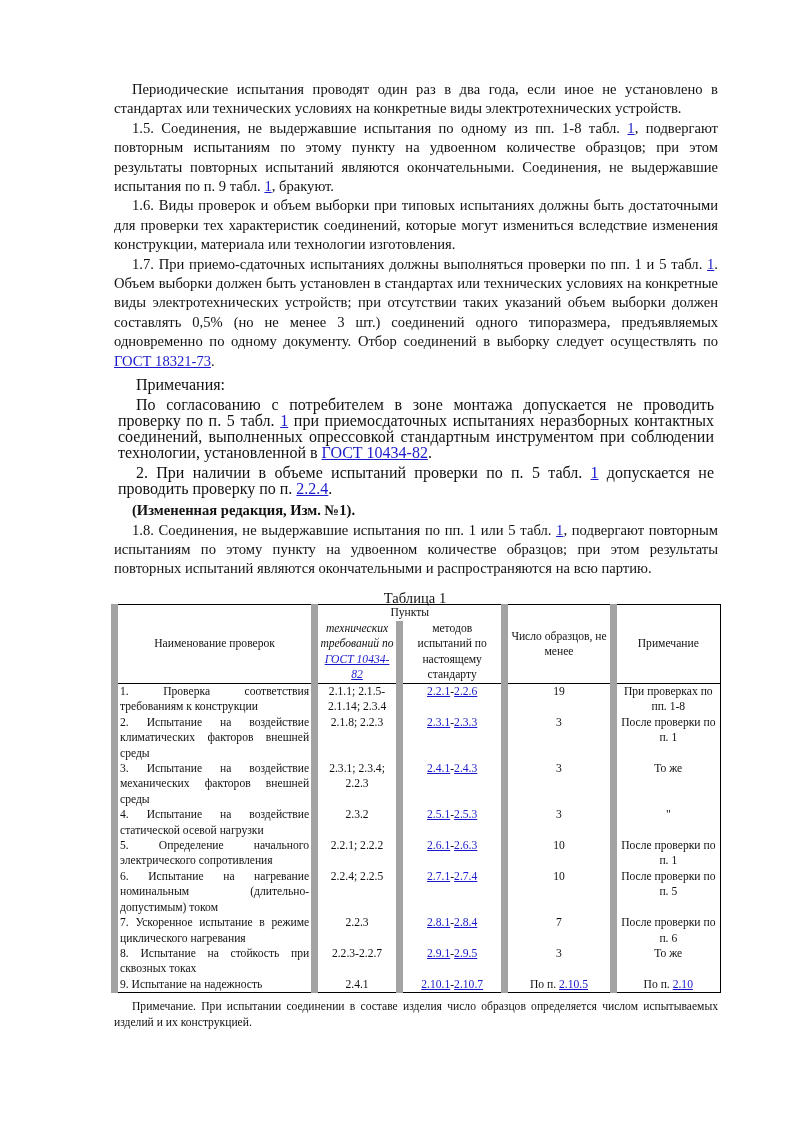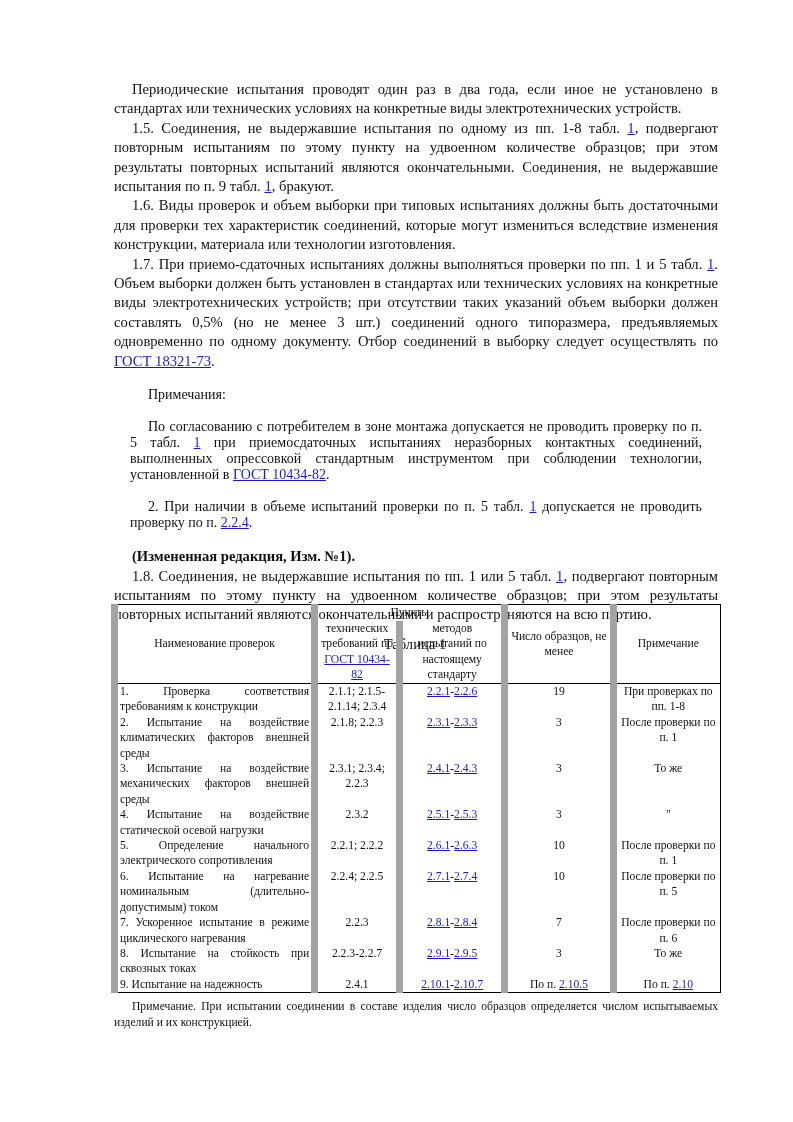--- a/index.html
+++ b/index.html
@@ -2,21 +2,21 @@
 <html><head>
 <meta charset="utf-8">
 <style>
   html, body { margin: 0; padding: 0; background: #ffffff; }
   body { width: 793px; height: 1122px; position: relative; overflow: hidden;
          font-family: "Liberation Serif", "DejaVu Serif", serif; color: #111; }
   a { color: #1a1acc; text-decoration: underline; }
   .page { position: absolute; left: 114px; top: 80px; width: 604px; }
   .p { font-size: 14.6px; line-height: 19.4px; text-align: justify; margin: 0; text-indent: 18px; }
   .notes { margin-top: 6px; }
-  .np { font-size: 14px; line-height: 16px; text-align: justify; margin: 16px; text-indent: 18px; }
+  .np { font-size: 16px; line-height: 16px; text-align: justify; margin: 4px; text-indent: 18px; }
   .amend { font-size: 14.6px; line-height: 19.4px; font-weight: bold; margin: 4px 0 0 0; text-indent: 18px; }
   .tcap { font-size: 14.6px; line-height: 19px; text-align: center; margin: 10px 2px 4px 0; }
   table.t { position: absolute; left: 111px; top: 604px; width: 610px; border-collapse: collapse;
             font-size: 11.6px; line-height: 15.4px; }
   table.t td, table.t th { border-left: 7px solid #a3a3a3; border-right: 1px solid #000; padding: 0 2px; vertical-align: top; font-weight: normal; }
   table.t tr.hdr th { border-top: 1px solid #000; border-bottom: 1px solid #000; vertical-align: middle; text-align: center; }
   table.t tr.hdr2 th { border-bottom: 1px solid #000; }
   table.t tr.hdr1 th.span { border-bottom: none; }
   table.t tr.last td { border-bottom: 1px solid #000; }
   td.name { text-align: justify; text-align-last: left; margin-top: 29px; }
@@ -52,21 +52,21 @@
       <col style="width:108px">
   </colgroup>
   <tbody>
       <tr class="hdr hdr1">
     <th rowspan="2" style="height:78px">Наименование проверок</th>
     <th colspan="2" class="span" style="vertical-align:top;border-bottom:none;">Пункты</th>
     <th rowspan="2">Число образцов, не менее</th>
     <th rowspan="2">Примечание</th>
   </tr>
   <tr class="hdr hdr2">
-    <th style="border-top:none;"><span>технических требований по </span><a href="#">ГОСТ 10434-82</a></th>
+    <th style="border-top:none;font-style:italic;"><span>технических требований по </span><a href="#">ГОСТ 10434-82</a></th>
     <th style="border-top:none;">методов испытаний по настоящему стандарту</th>
   </tr>
   </tbody>
     <tbody id="tbody">
       <tr>
         <td class="name">1. Проверка соответствия требованиям к конструкции</td>
         <td class="c">2.1.1; 2.1.5-2.1.14; 2.3.4</td>
         <td class="c"><a href="#">2.2.1</a><span>-</span><a href="#">2.2.6</a></td>
         <td class="c"><span>19</span></td>
         <td class="c"><span>При проверках по пп. 1-8</span></td>

